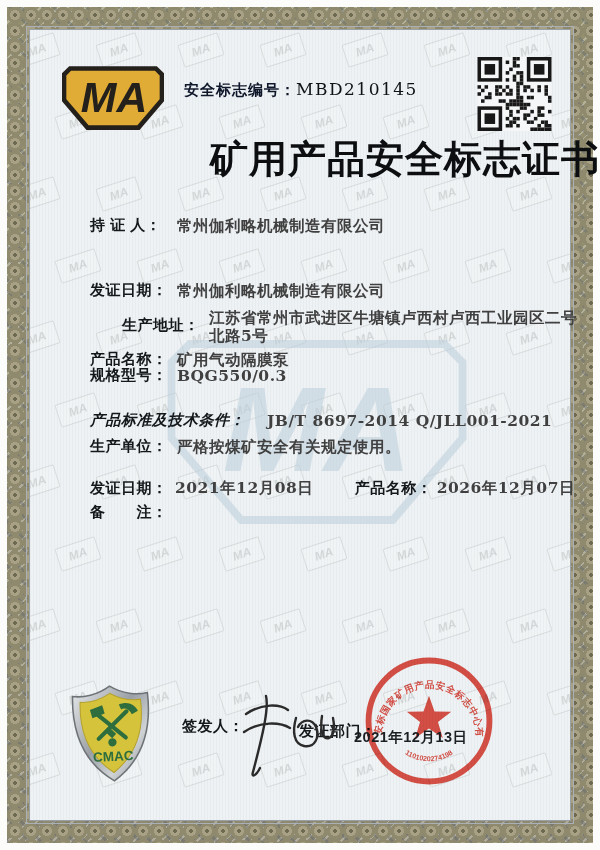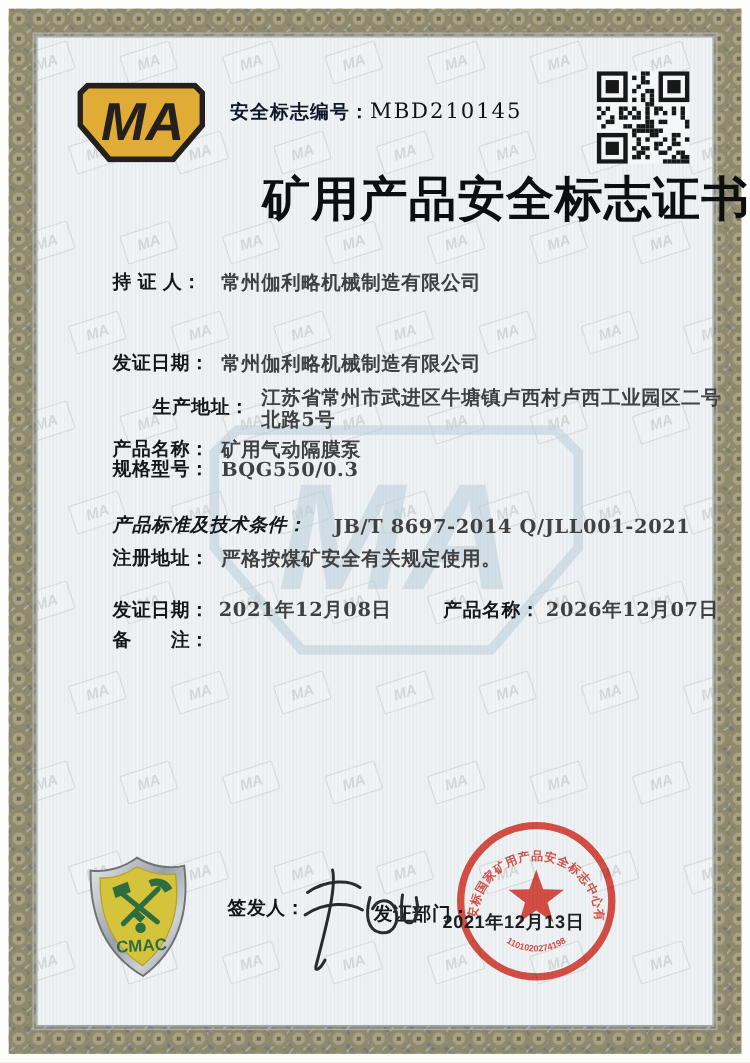--- a/index.html
+++ b/index.html
@@ -277,21 +277,21 @@
   </div>
   <div class="abs row" style="left:90px;top:366px;">
     <span class="lbl">规格型号：</span>
     <span class="val">BQG550/0.3</span>
   </div>
   <div class="abs row wide" style="left:90px;top:411px;">
     <span class="lbl">产品标准及技术条件：</span>
     <span class="val">JB/T 8697-2014  Q/JLL001-2021</span>
   </div>
   <div class="abs row" style="left:90px;top:437px;">
-    <span class="lbl">注册地址：</span>
+    <span class="lbl">生产单位：</span>
     <span class="val">严格按煤矿安全有关规定使用。</span>
   </div>
 
   <div class="abs" style="left:90px;top:478px;white-space:nowrap;">
     <span class="lbl">发证日期：</span>
     <span class="val" style="margin-left:3px;">2021年12月08日</span>
     <span class="lbl" style="margin-left:37px;">产品名称：</span>
     <span class="val" style="">2026年12月07日</span>
   </div>
   <div class="abs" style="left:90px;top:503px;">

